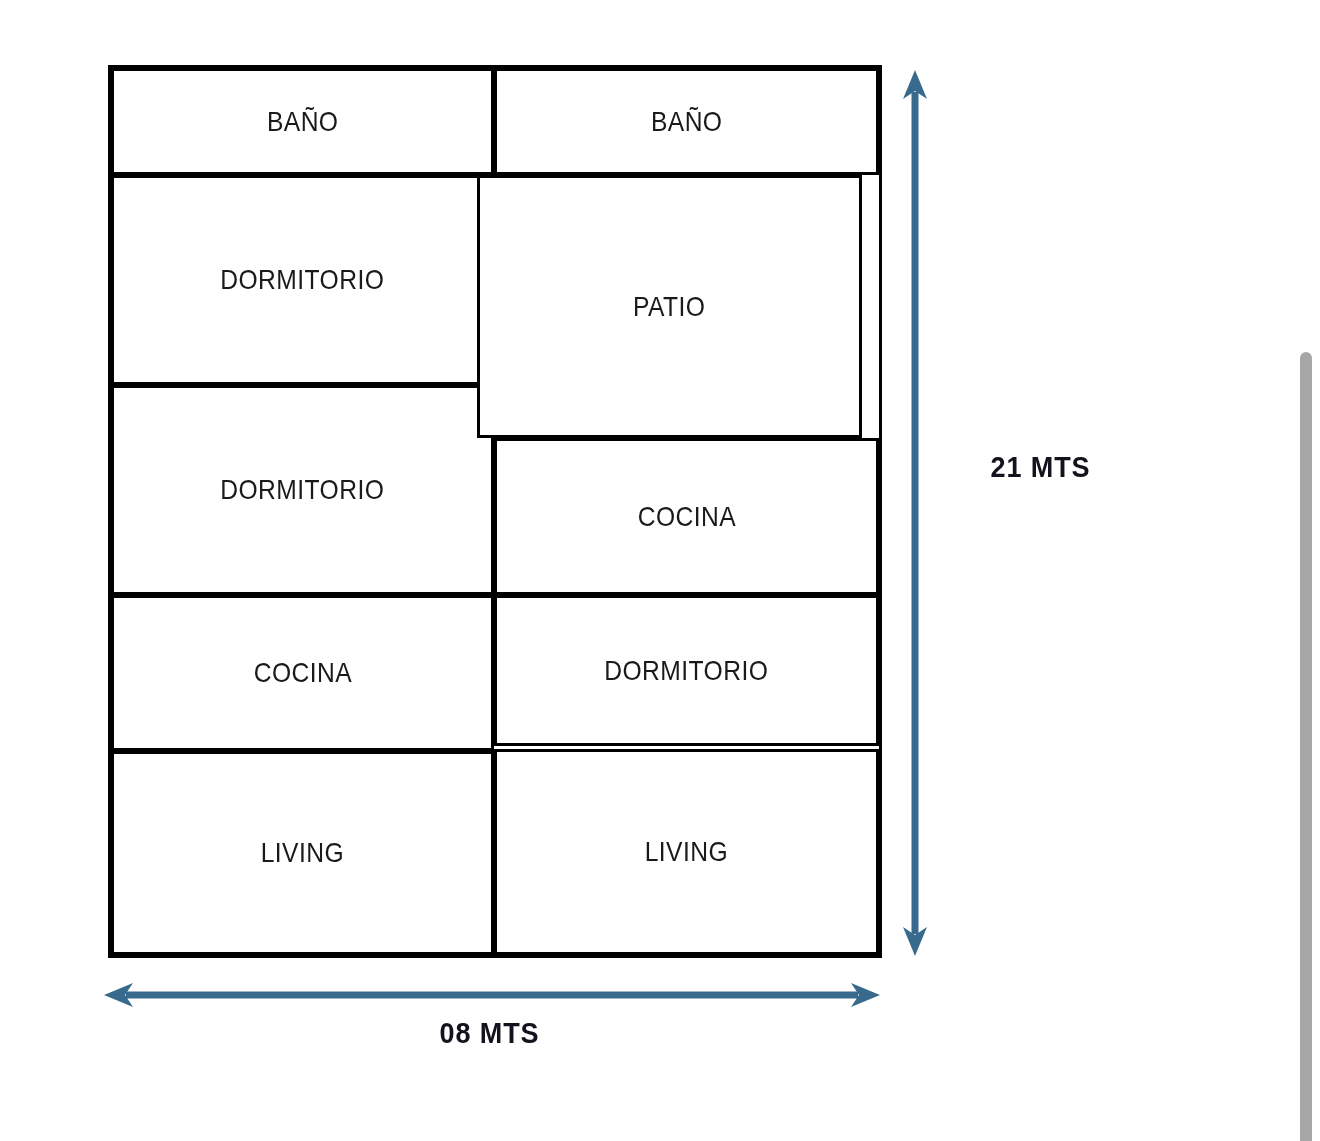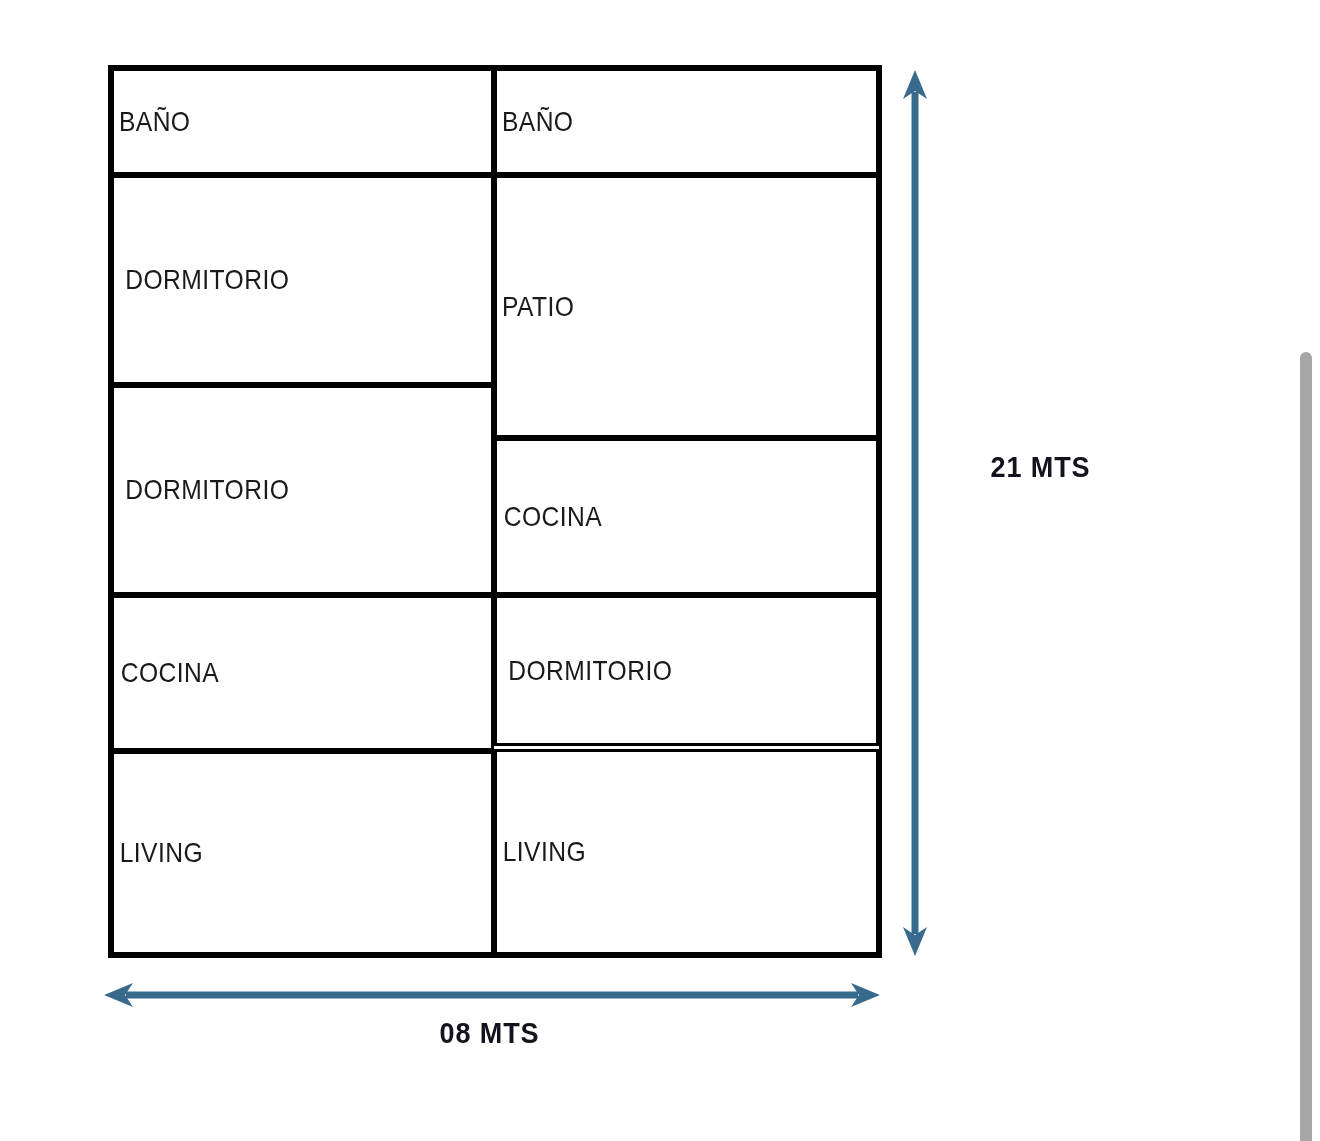--- a/index.html
+++ b/index.html
@@ -27,39 +27,40 @@
     box-sizing: border-box;
     background: #ffffff;
   }
   .room {
     position: absolute;
     border: 3px solid #000;
     box-sizing: border-box;
     background: #ffffff;
     display: flex;
     align-items: center;
+    justify-content: center;
   }
   .room-label {
     font-size: 28px;
     color: #1a1a1a;
     letter-spacing: 0.5px;
     transform: scaleX(0.88);
     white-space: nowrap;
   }
 
   
   .bano-l       { left: 0;     top: 0;     width: 383px; height: 107px; }
   .dormitorio-l1{ left: 0;     top: 107px; width: 383px; height: 210px; }
   .dormitorio-l2{ left: 0;     top: 317px; width: 383px; height: 210px; }
   .cocina-l     { left: 0;     top: 527px; width: 383px; height: 156px; }
   .living-l     { left: 0;     top: 683px; width: 383px; height: 204px; }
 
   
   .bano-r       { left: 383px; top: 0;     width: 385px; height: 107px; }
-  .patio-r      { left: 383px; top: 107px; width: 385px; height: 263px; }
+  .patio-r      { left: 366px; top: 107px; width: 385px; height: 263px; }
   .cocina-r     { left: 383px; top: 370px; width: 385px; height: 157px; }
   .dormitorio-r { left: 383px; top: 527px; width: 385px; height: 151px; }
   .living-r     { left: 383px; top: 681px; width: 385px; height: 206px; }
 
   
   .v-arrow {
     position: absolute;
     left: 895px;
     top: 68px;
     width: 40px;

